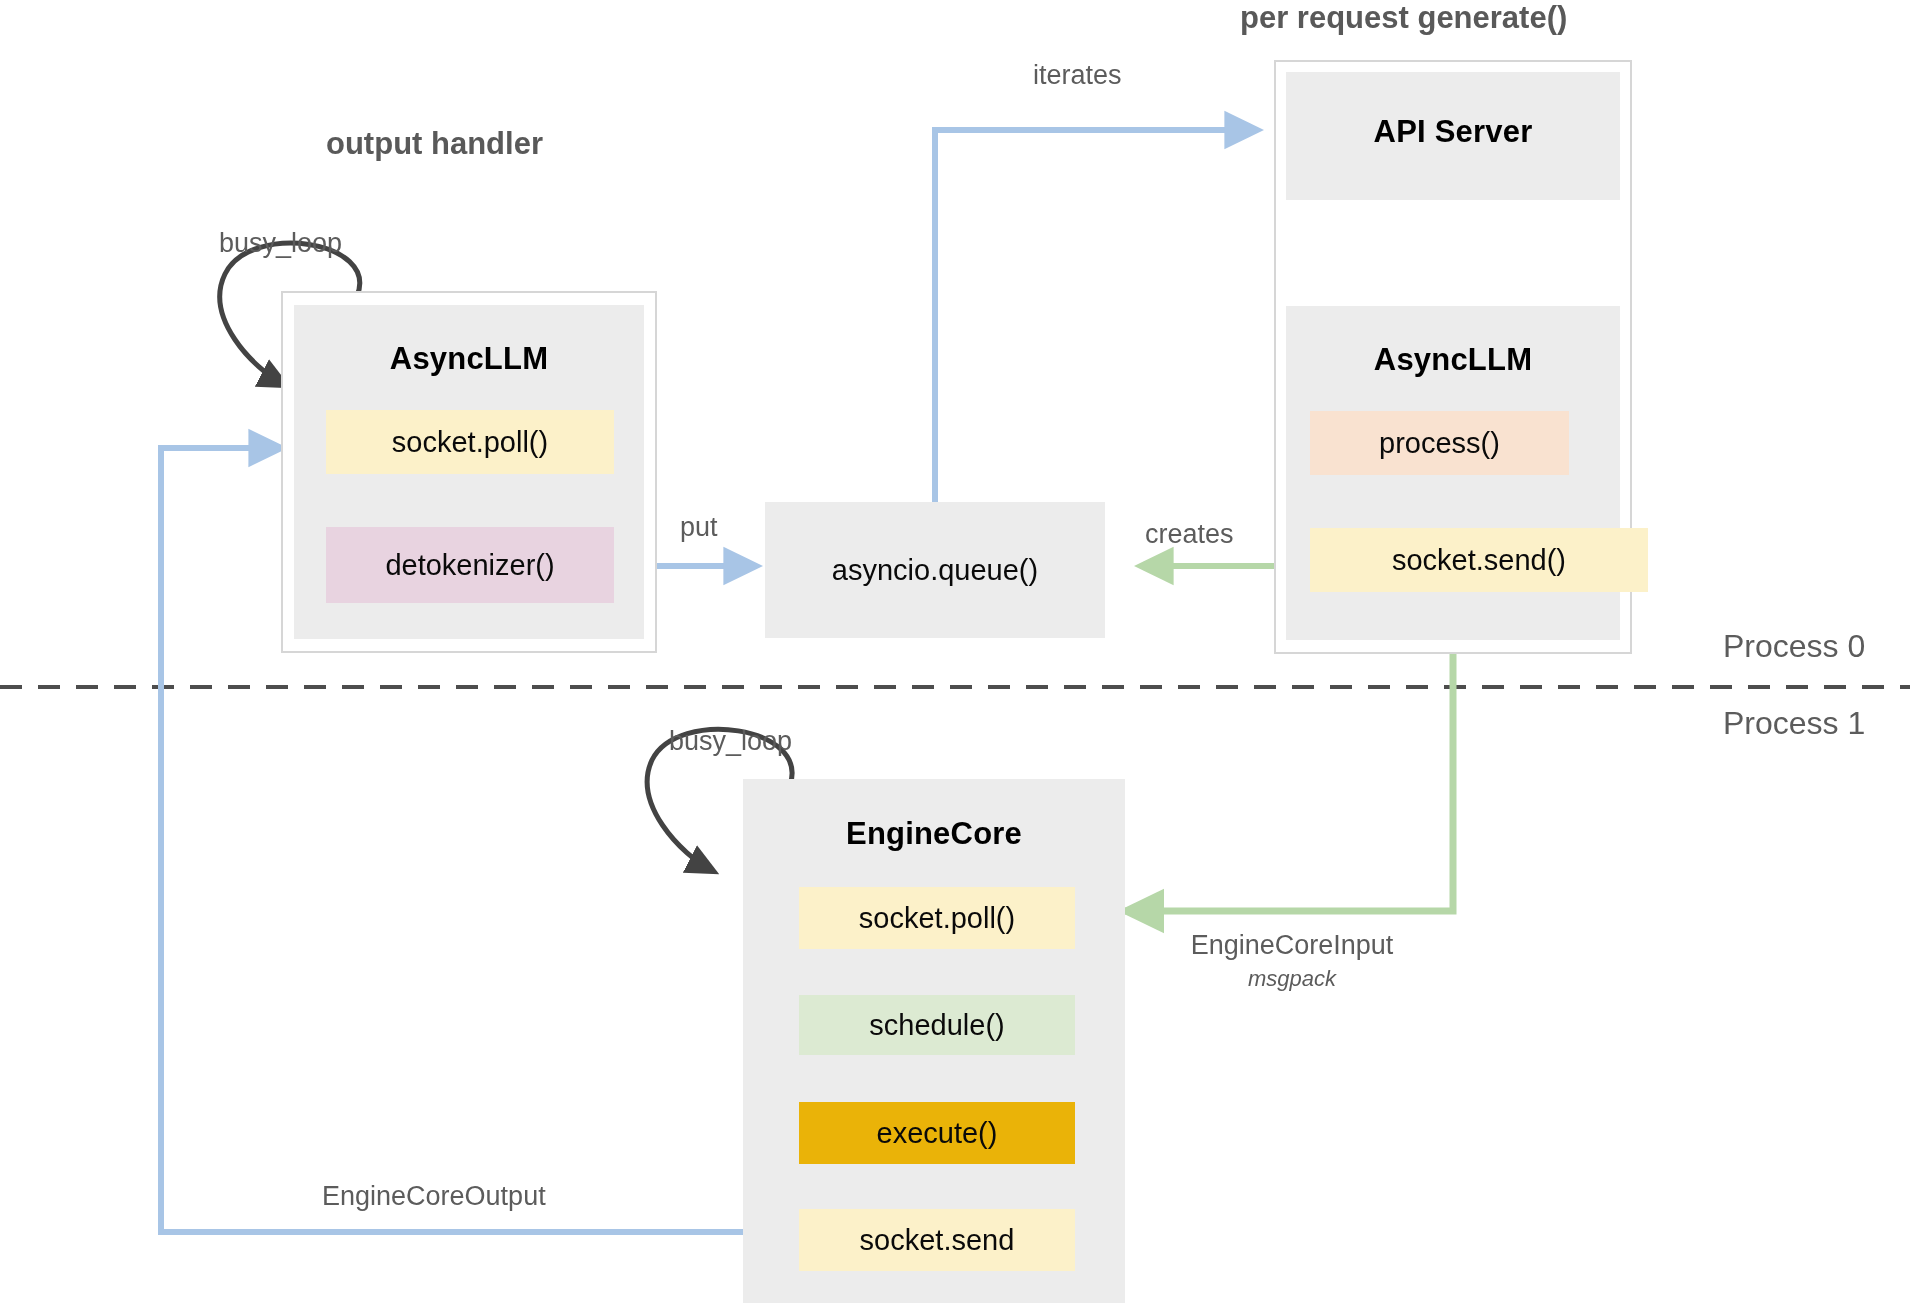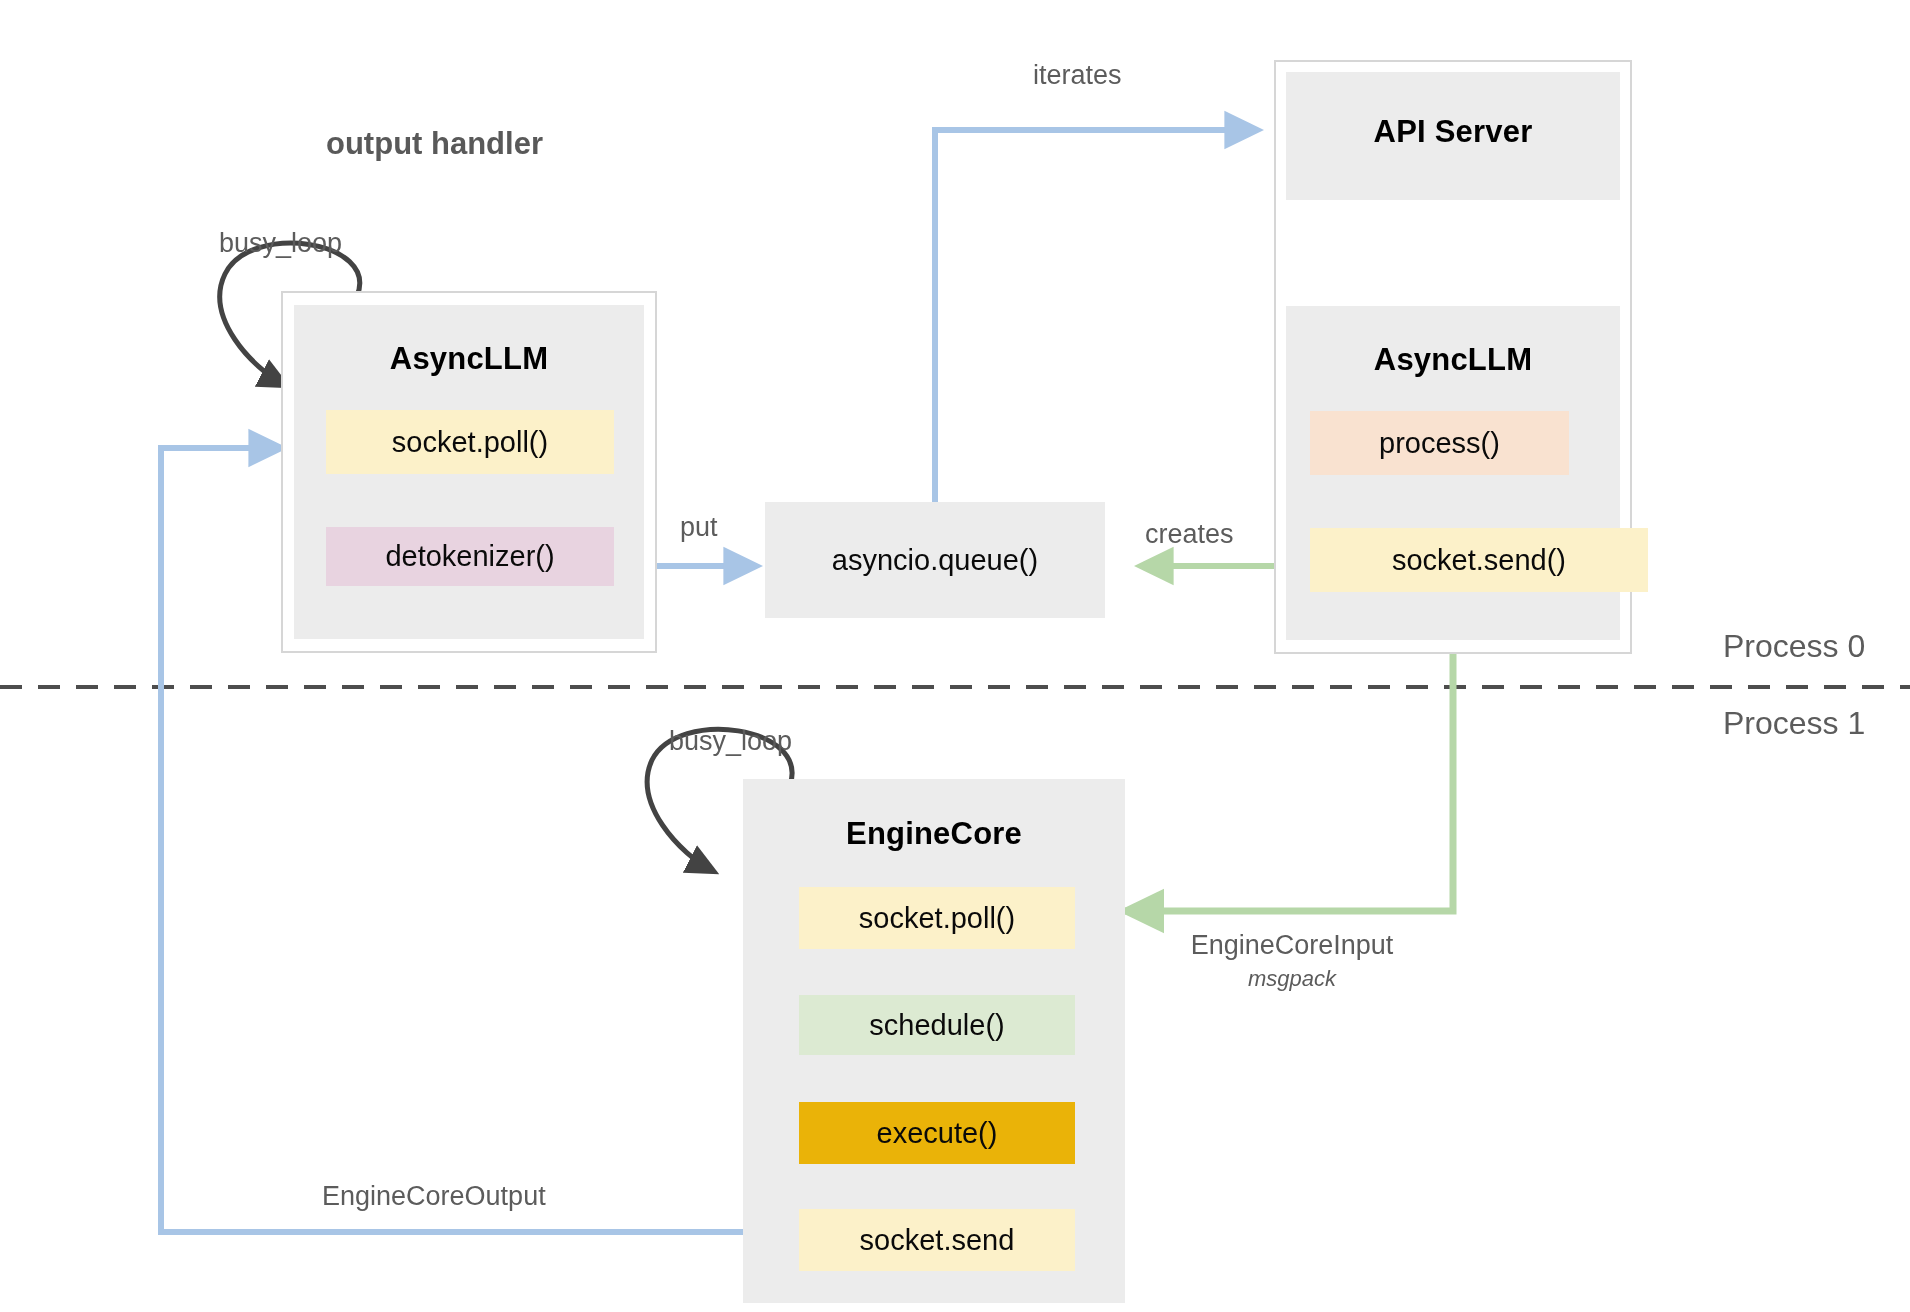--- a/index.html
+++ b/index.html
@@ -136,30 +136,31 @@
 
     <path d="M 1310 566 L 1140 566" fill="none" stroke="#b6d7a8" stroke-width="6" marker-end="url(#arrow-green)"></path>
 
     <path d="M 1453 592 L 1453 911 L 1125 911" fill="none" stroke="#b6d7a8" stroke-width="7" marker-end="url(#arrow-green)"></path>
 
     <path d="M 755 1232 L 161 1232 L 161 448 L 282 448" fill="none" stroke="#a8c5e6" stroke-width="6" marker-end="url(#arrow-blue)"></path>
   </svg>
 
   <div class="group-heading" style="left:326px; top:126px;">output handler</div>
 
+  <div class="group-heading" style="left:1240px; top:0px;">per request generate()</div>
 
   <div class="group-frame" style="left:281px; top:291px; width:376px; height:362px;"></div>
 
   <div class="component" style="left:294px; top:305px; width:350px; height:334px;">
     <div class="component-title" style="top:36px;">AsyncLLM</div>
     <div class="chip" style="left:32px; top:105px; width:288px; height:64px; background:#fcf1c9;">socket.poll()</div>
-    <div class="chip" style="left:32px; top:222px; width:288px; height:59px; background:#e8d3e0;">detokenizer()</div>
+    <div class="chip" style="left:32px; top:222px; width:288px; height:76px; background:#e8d3e0;">detokenizer()</div>
   </div>
 
-  <div class="plain-box" style="left:765px; top:502px; width:340px; height:116px;">asyncio.queue()</div>
+  <div class="plain-box" style="left:765px; top:502px; width:340px; height:136px;">asyncio.queue()</div>
 
   <div class="group-frame" style="left:1274px; top:60px; width:358px; height:594px;"></div>
 
   <div class="component" style="left:1286px; top:72px; width:334px; height:128px;">
     <div class="component-title" style="top:42px;">API Server</div>
   </div>
 
   <div class="component" style="left:1286px; top:306px; width:334px; height:334px;">
     <div class="component-title" style="top:36px;">AsyncLLM</div>
     <div class="chip" style="left:24px; top:105px; width:259px; height:64px; background:#f9e2d0;">process()</div>

